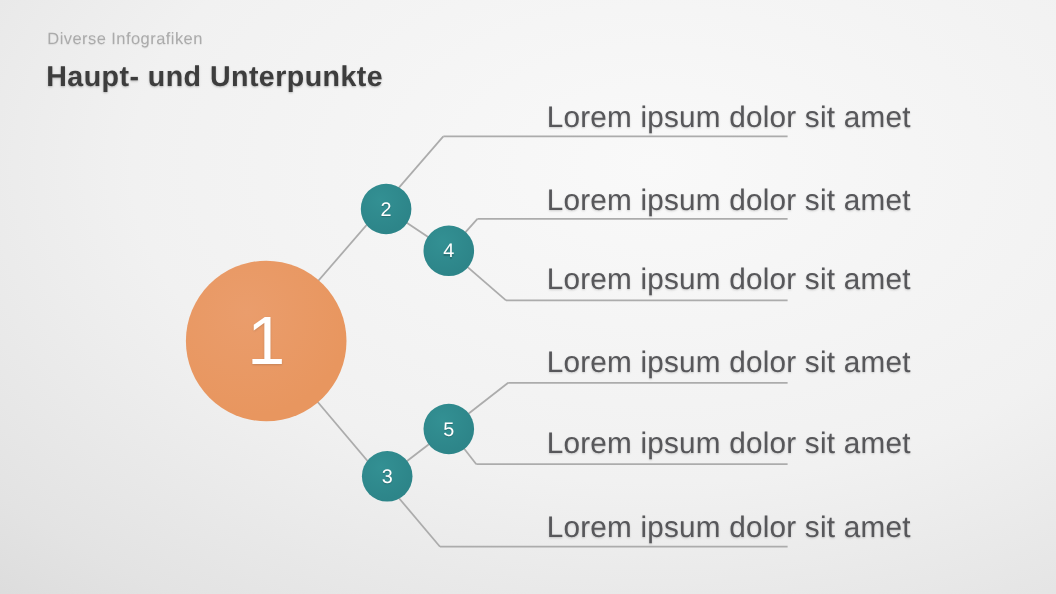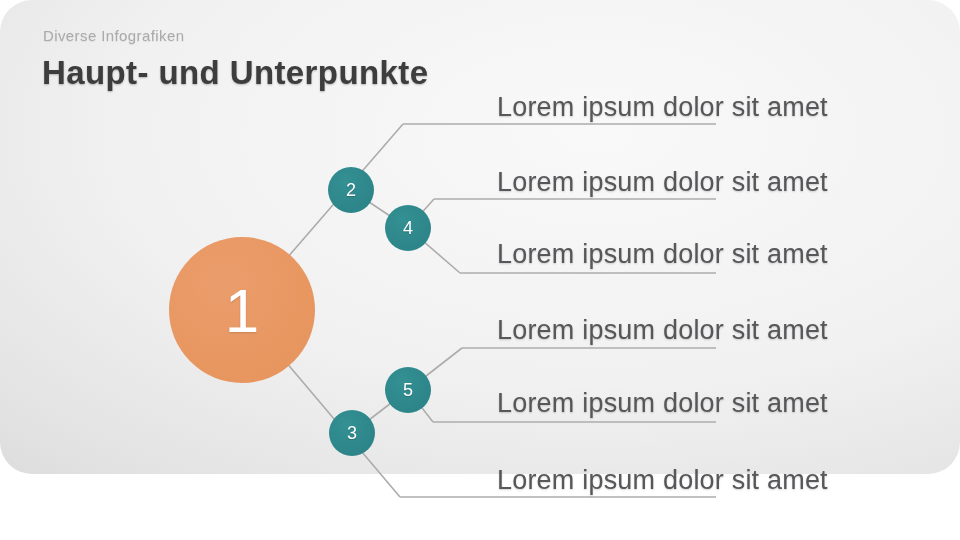--- a/index.html
+++ b/index.html
@@ -1,31 +1,30 @@
 <!DOCTYPE html>
 <html style="--orange: #e8965f; --teal: #2d8589; --line: #acacac; --text: #57575a; --gray-light: #ababab; --gray-dark: #3d3d3d;"><head>
 <meta charset="utf-8">
 <style>
   html,body{margin:0;padding:0;}
   body{width:960px;height:540px;overflow:hidden;font-family:"Liberation Sans","DejaVu Sans",sans-serif;}
   .slide{
-    position:relative;width:960px;height:474px;
+    position:relative;width:960px;height:540px;
     background:
       radial-gradient(130% 140% at 62% 28%, #f9f9f9 0%, #f1f1f1 38%, #e3e3e3 62%, #cfcfcf 88%, #c5c5c5 100%);
-    border-radius: 32px;
   }
   .eyebrow{
     position:absolute;left:43px;top:27px;
     font-size:15px;color:var(--gray-light,#ababab);
     letter-spacing:0.4px;
     text-shadow:0 1px 1px rgba(0,0,0,0.08);
   }
   .title{
     position:absolute;left:42px;top:54px;margin:0;
-    font-size:33px;font-weight:bold;color:var(--gray-dark,#3d3d3d);
+    font-size:26px;font-weight:bold;color:var(--gray-dark,#3d3d3d);
     letter-spacing:0.4px;
     text-shadow:0 1px 2px rgba(0,0,0,0.25);
   }
   svg.lines{position:absolute;left:0;top:0;}
   svg.lines line{stroke:var(--line,#acacac);stroke-width:1.6;}
   .node{
     position:absolute;border-radius:50%;
     display:flex;align-items:center;justify-content:center;
     color:#ffffff;
   }

